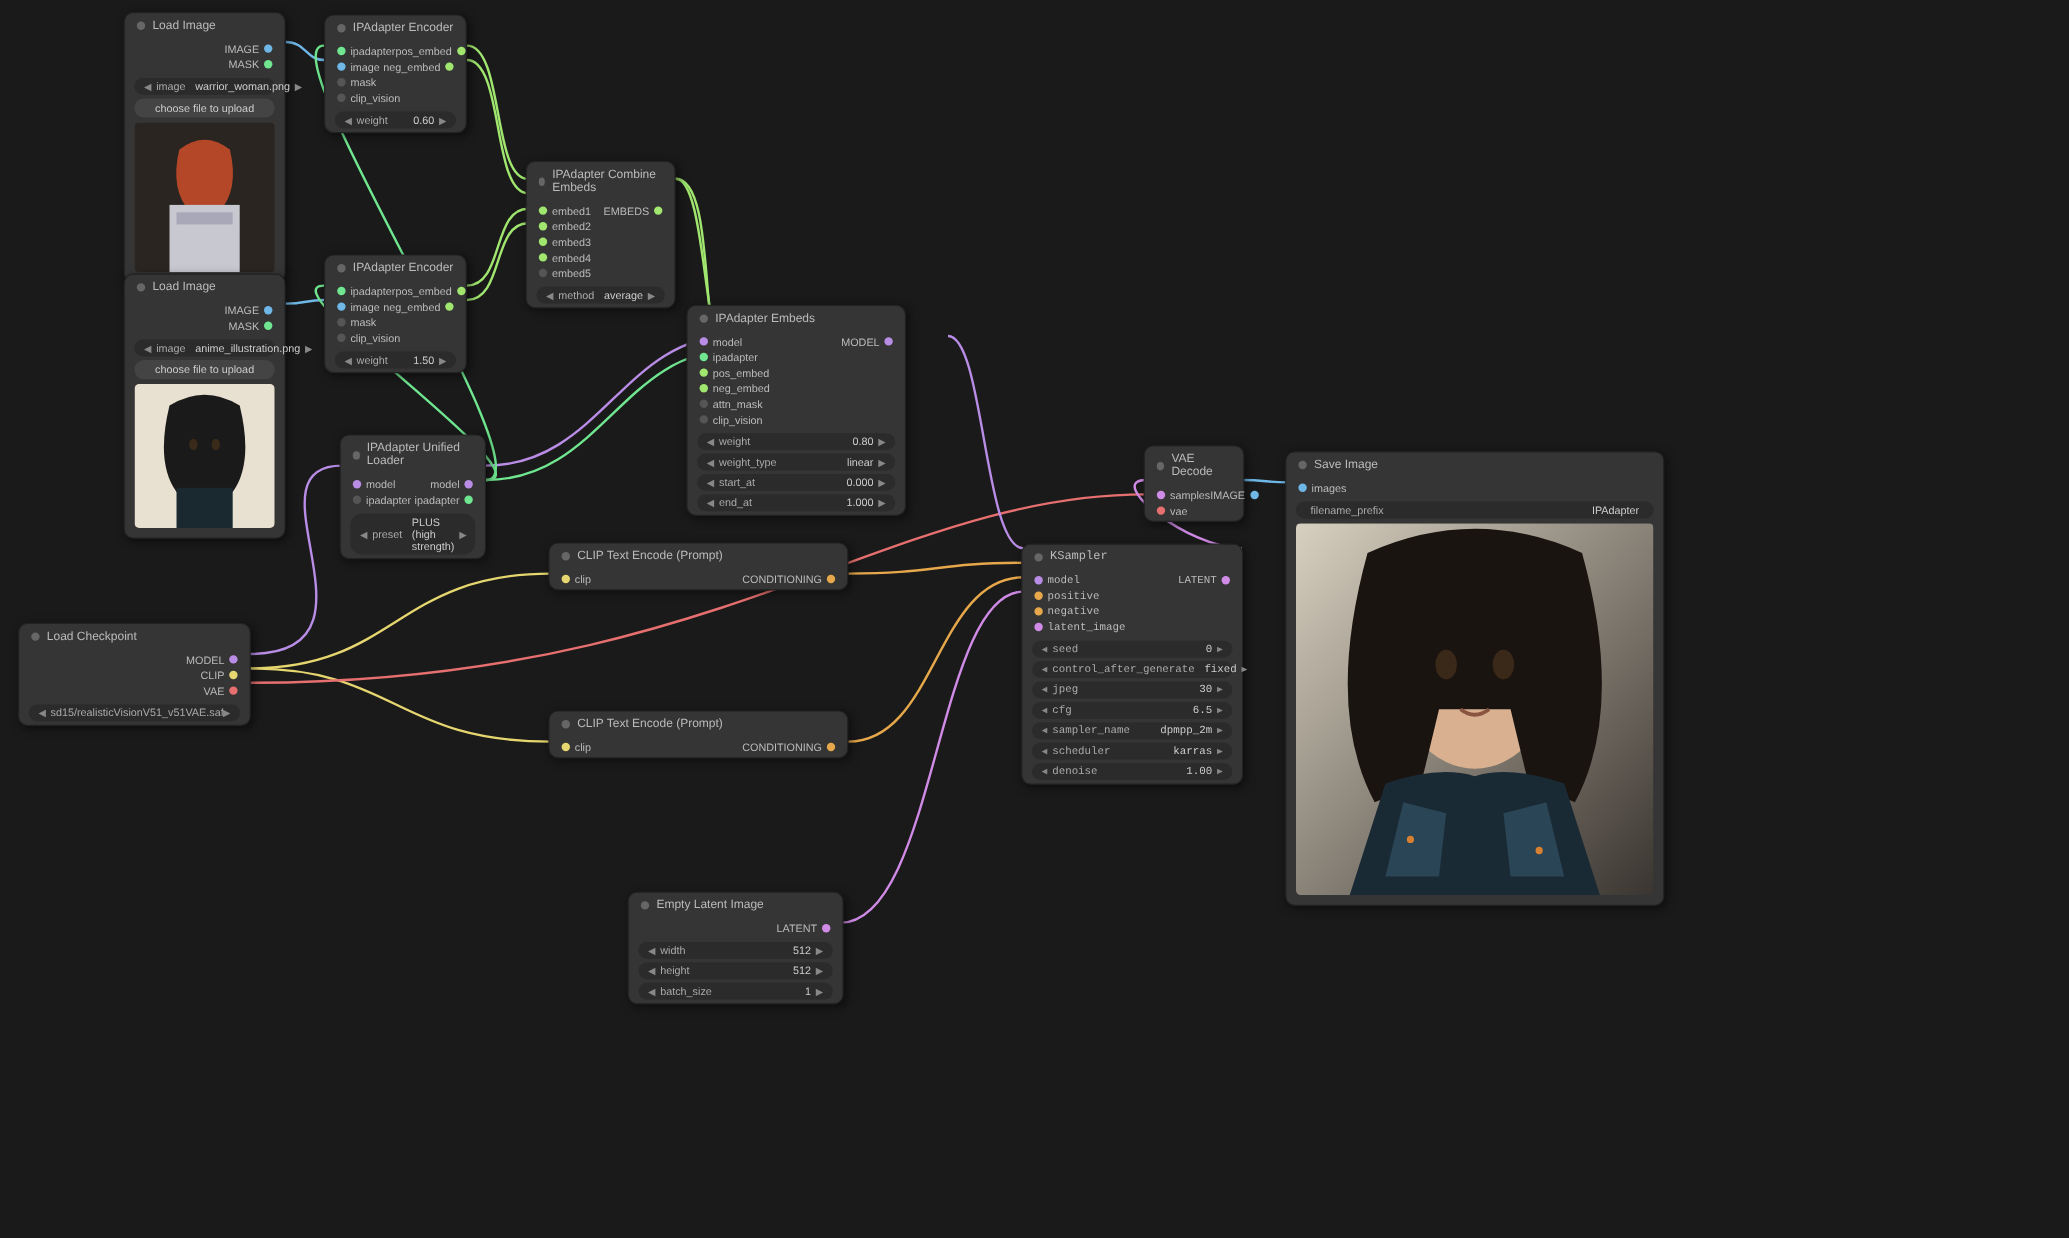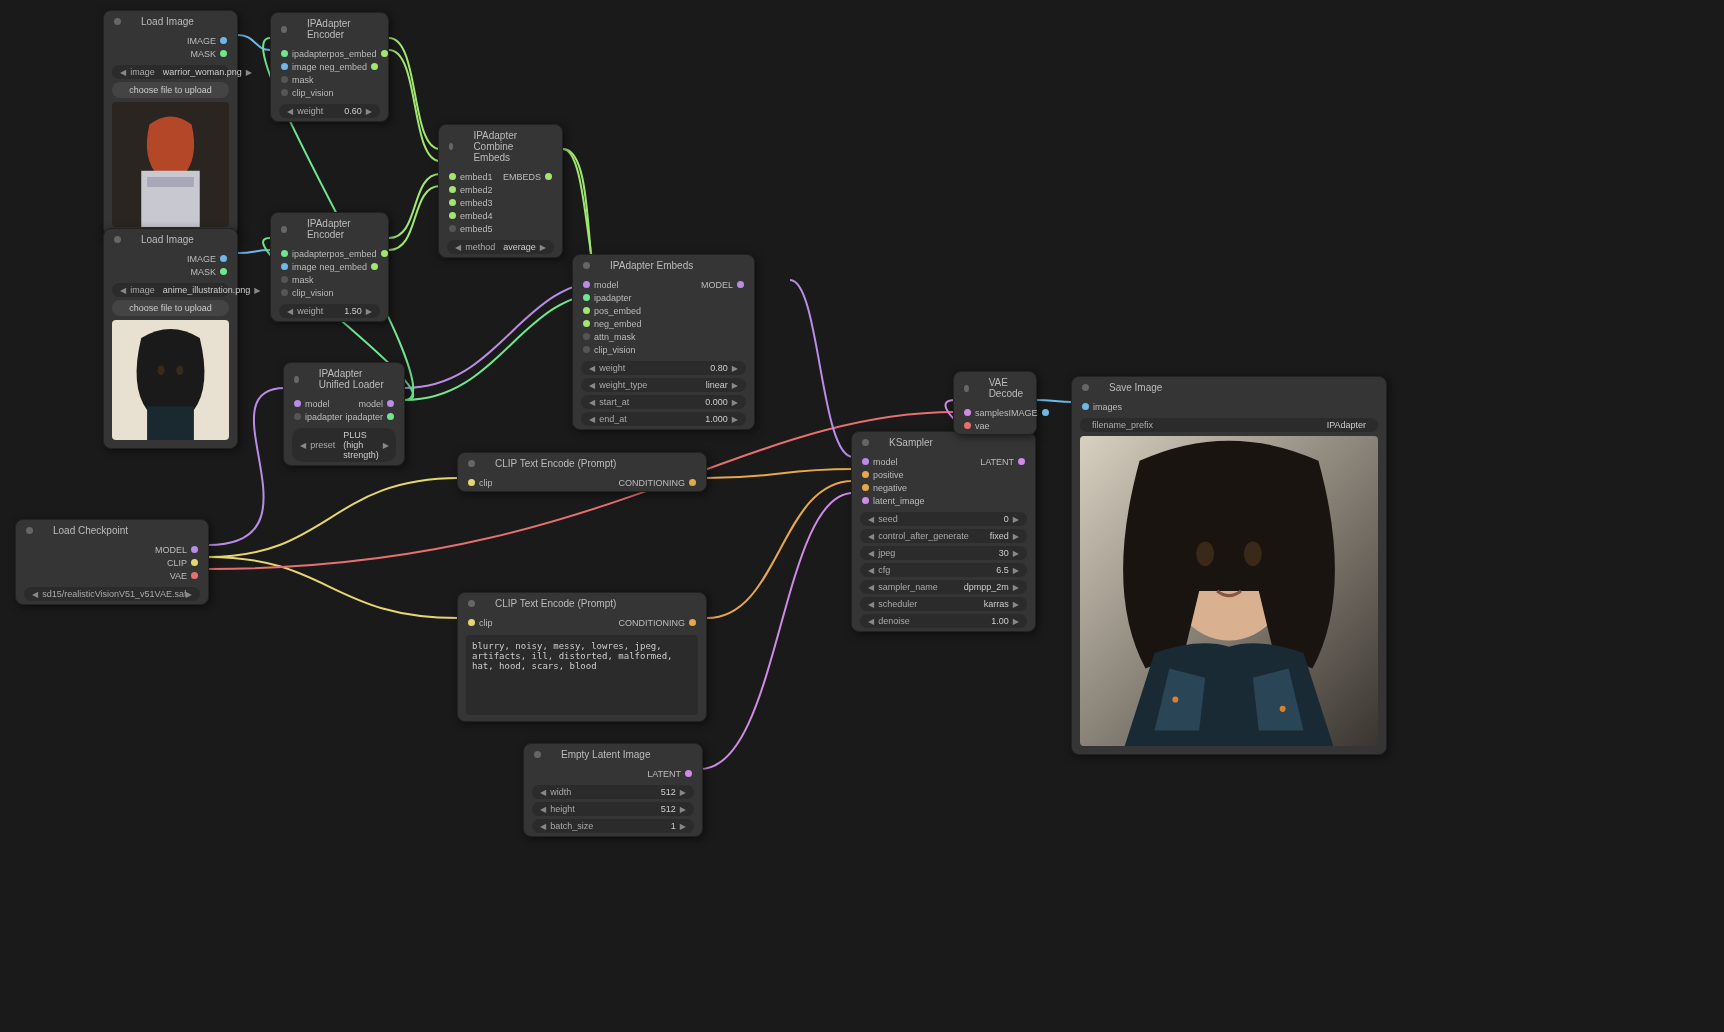--- a/index.html
+++ b/index.html
@@ -25,21 +25,21 @@
     position: absolute;
     background: #353535;
     border: 1px solid #222;
     border-radius: 8px;
     box-shadow: 2px 2px 8px rgba(0,0,0,0.5);
     z-index: 2;
   }
   .node-header {
     display: flex;
     align-items: center;
-    gap: 20px;
+    gap: 6px;
     padding: 5px 10px;
     font-size: 10px;
     color: #bbb;
     border-radius: 8px 8px 0 0;
   }
   .node-header .dot {
     width: 7px; height: 7px;
     border-radius: 50%;
     background: #666;
   }
@@ -241,21 +241,21 @@
       </div>
   </div>
   <div class="widget">
       <span class="arrow">◀</span>
       <span class="label">weight</span>
       <span class="value">0.60</span>
       <span class="arrow">▶</span>
     </div>
 </div>
 
-<div class="node" style="left:438px; top:124px; width:125px;">
+<div class="node" style="left:438px; top:134px; width:125px;">
   <div class="node-header">
       <span class="dot"></span>
       <span>IPAdapter Combine Embeds</span>
     </div>
   <div class="ports">
     <div class="port-row">
         <span class="port-left">
           <span class="pdot" style="background:#a0e66f"></span>
           <span>embed1</span>
         </span>
@@ -556,21 +556,20 @@
         <span class="port-left">
           <span class="pdot" style="background:#e6d66f"></span>
           <span>clip</span>
         </span>
         <span class="port-right">
           <span>CONDITIONING</span>
           <span class="pdot" style="background:#e6a84b"></span>
         </span>
       </div>
   </div>
-  <div class="textbox" style="min-height:80px">blurry, noisy, messy, lowres, jpeg, artifacts, ill, distorted, malformed, hat, hood, scars, blood</div>
 </div>
 
 <div class="node" style="left:523px; top:743px; width:180px;">
   <div class="node-header">
       <span class="dot"></span>
       <span>Empty Latent Image</span>
     </div>
   <div class="ports">
     <div class="port-row">
         <span></span>
@@ -593,21 +592,21 @@
       <span class="arrow">▶</span>
     </div>
   <div class="widget">
       <span class="arrow">◀</span>
       <span class="label">batch_size</span>
       <span class="value">1</span>
       <span class="arrow">▶</span>
     </div>
 </div>
 
-<div class="node" style="left:851px; top:431px; width:185px;">
+<div class="node" style="left:851px; top:453px; width:185px;font-family:Liberation Mono, monospace;">
   <div class="node-header">
       <span class="dot"></span>
       <span>KSampler</span>
     </div>
   <div class="ports">
     <div class="port-row">
         <span class="port-left">
           <span class="pdot" style="background:#b98de6"></span>
           <span>model</span>
         </span>

